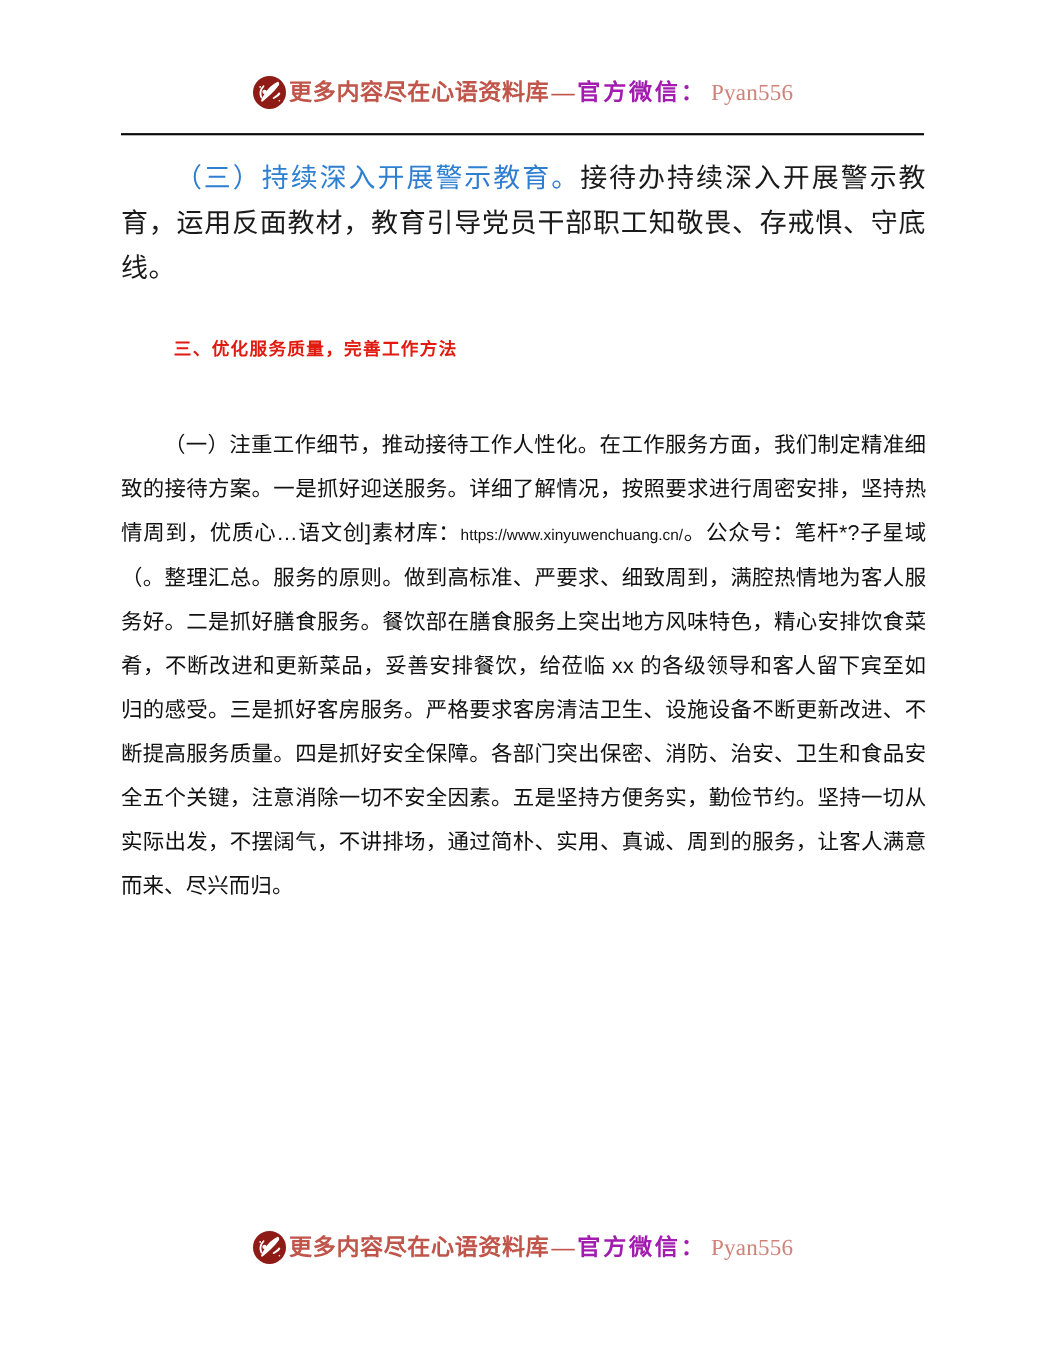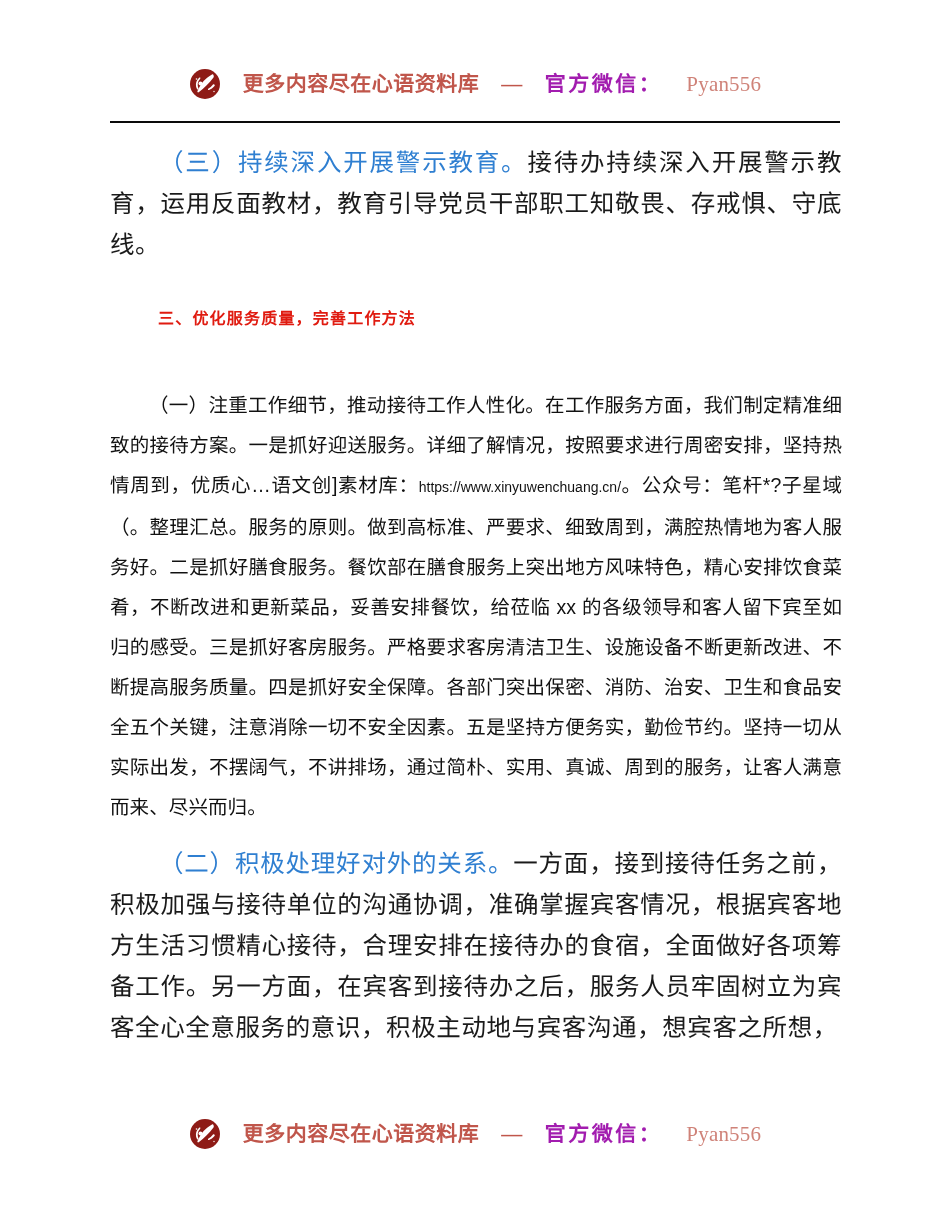--- a/index.html
+++ b/index.html
@@ -23,21 +23,21 @@
   }
 
   
   .watermark {
     position: absolute;
     left: 0;
     width: 950px;
     display: flex;
     align-items: center;
     justify-content: center;
-    gap: 22px;
+    gap: 2px;
     white-space: nowrap;
   }
   .watermark-header { top: 68px; }
   .watermark-footer { top: 1118px; }
 
   .wm-logo {
     width: 32px;
     height: 32px;
     flex: 0 0 32px;
     display: block;
@@ -175,21 +175,20 @@
 
     <div class="sp-2"></div>
 
 
     <div class="sp-3"></div>
 
     <p class="p-sans"><span>（一）注重工作细节，推动接待工作人性化。在工作服务方面，我们制定精准细致的接待方案。一是抓好迎送服务。详细了解情况，按照要求进行周密安排，坚持热情周到，优质心…语文创]素材库：</span><span class="inline-url">https://www.xinyuwenchuang.cn/</span><span>。公众号：笔杆*?子星域（。整理汇总。服务的原则。做到高标准、严要求、细致周到，满腔热情地为客人服务好。二是抓好膳食服务。餐饮部在膳食服务上突出地方风味特色，精心安排饮食菜肴，不断改进和更新菜品，妥善安排餐饮，给莅临 xx 的各级领导和客人留下宾至如归的感受。三是抓好客房服务。严格要求客房清洁卫生、设施设备不断更新改进、不断提高服务质量。四是抓好安全保障。各部门突出保密、消防、治安、卫生和食品安全五个关键，注意消除一切不安全因素。五是坚持方便务实，勤俭节约。坚持一切从实际出发，不摆阔气，不讲排场，通过简朴、实用、真诚、周到的服务，让客人满意而来、尽兴而归。</span></p>
 
     <div class="sp-4"></div>
 
-    <p class="p-serif"><span class="hd-blue">（二）积极处理好对外的关系。</span><span>一方面，接到接待任务之前，积极加强与接待单位的沟通协调，准确掌握宾客情况，根据宾客地方生活习惯精心接待，合理安排在接待办的食宿，全面做好各项筹备工作。另一方面，在宾客到接待办之后，服务人员牢固树立为宾客全心全意服务的意识，积极主动地与宾客沟通，想宾客之所想，</span></p>
 
   </div>
 
   <div class="watermark watermark-footer">
     <svg class="wm-logo" viewBox="0 0 64 64" aria-hidden="true">
       <circle cx="32" cy="32" r="30" fill="#8e1b16"></circle>
       <path d="M46 13 C33 20, 24 30, 17 46 C16 48, 18 50, 20 48 C30 40, 40 31, 49 19 C51 16, 48 11, 46 13 Z" fill="#ffffff"></path>
       <path d="M20 20 C14 25, 12 34, 16 42 C17 44, 20 43, 19 41 C16 34, 17 27, 22 22 C24 20, 22 18, 20 20 Z" fill="#ffffff"></path>
       <circle cx="23" cy="31" r="4" fill="#ffffff"></circle>
       <path d="M40 44 C44 42, 48 40, 51 36 C53 34, 50 31, 48 33 C45 37, 42 39, 39 41 C37 42, 38 45, 40 44 Z" fill="#ffffff"></path>

